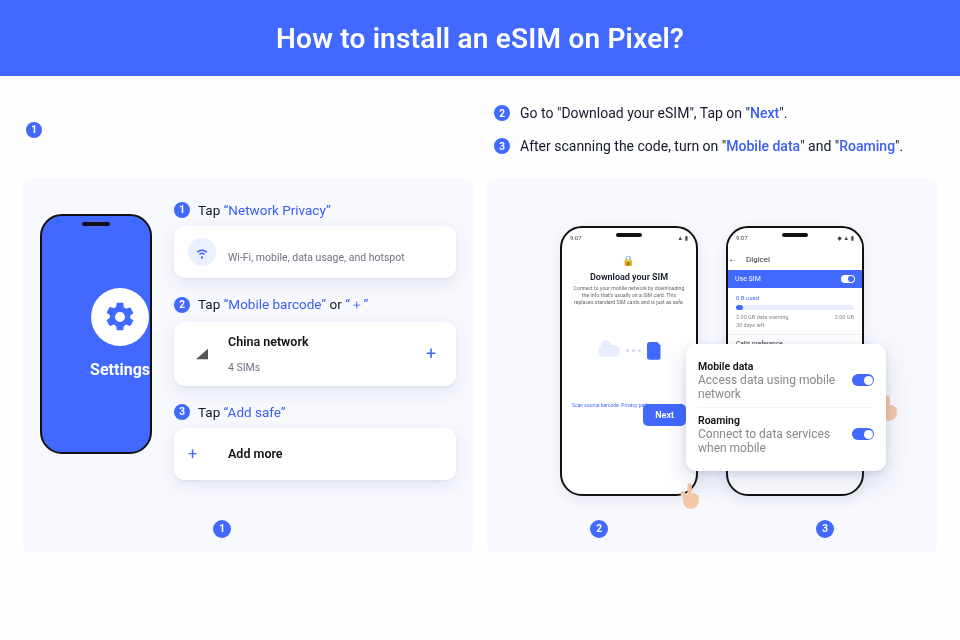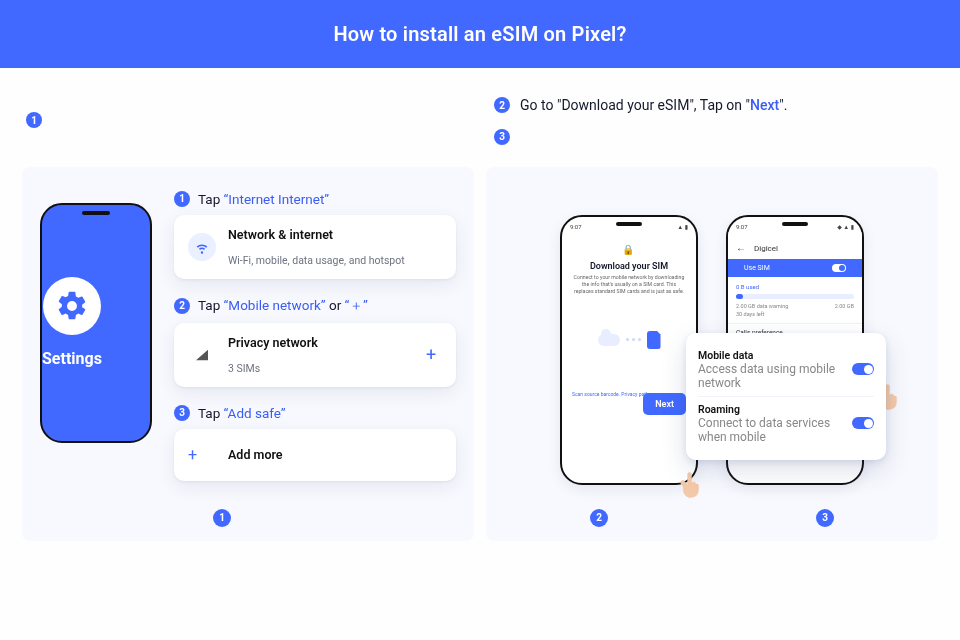--- a/index.html
+++ b/index.html
@@ -7,33 +7,33 @@
     --blue2:#3a5df5;
     --txt:#14182b;
     --muted:#6e7281;
     --panel:#f3f5ff;
     --panel2:#f8f9fe;
     --card:#ffffff;
     --page:#fefefe;
   }
   *{box-sizing:border-box;font-family:"Segoe UI",Roboto,Arial,sans-serif;-webkit-font-smoothing:antialiased}
   body{margin:0;background:var(--page);color:var(--txt);width:960px;height:640px;overflow:hidden}
-  .hero{background:var(--blue);color:#fff;height:68px;display:flex;align-items:center;justify-content:center;font-size:20px;font-weight:600;letter-spacing:.2px}
+  .hero{background:var(--blue);color:#fff;height:76px;display:flex;align-items:center;justify-content:center;font-size:28px;font-weight:600;letter-spacing:.2px}
   .wrap{padding:0 22px}
   .intro{display:flex;gap:28px;padding:28px 4px 10px 4px;font-size:14px}
   .intro .col{flex:1;display:flex;flex-direction:column;justify-content:center;gap:14px}
   .step-line{display:flex;align-items:center;gap:10px;line-height:1.35}
   .badge{width:16px;height:16px;border-radius:50%;background:var(--blue);color:#fff;font-size:10px;font-weight:700;display:inline-flex;align-items:center;justify-content:center;flex:none}
   .link{color:var(--blue2);font-weight:500}
   .panels{display:flex;gap:12px;margin-top:12px}
   .panel{flex:1;background:var(--panel2);border-radius:8px;padding:24px 18px 20px 18px;position:relative}
 
   
   .left-grid{display:flex;gap:22px;align-items:flex-start}
-  .phone-outline{width:112px;height:240px;border:2.5px solid #111;border-radius:22px;display:flex;flex-direction:column;align-items:flex-start;justify-content:center;gap:14px;margin-top:12px;position:relative}
+  .phone-outline{width:112px;height:240px;border:2.5px solid #111;border-radius:22px;display:flex;flex-direction:column;align-items:flex-end;justify-content:center;gap:14px;margin-top:12px;position:relative}
   .phone-outline::before{content:"";position:absolute;top:6px;left:50%;transform:translateX(-50%);width:28px;height:4px;border-radius:3px;background:#111}
   .gear-circle{width:58px;height:58px;border-radius:50%;background:var(--blue);display:flex;align-items:center;justify-content:center}
   .gear-circle svg{width:34px;height:34px;fill:#fff}
   .left-steps{flex:1;min-width:0}
   .ls{margin-bottom:18px}
   .ls .head{display:flex;align-items:center;gap:8px;font-size:13.5px;margin-bottom:8px}
   .ls .head .q{color:var(--blue2)}
   .card{background:var(--card);border-radius:10px;box-shadow:0 6px 18px rgba(40,60,120,.09),0 1px 3px rgba(40,60,120,.08);padding:12px 14px;display:flex;align-items:center;gap:12px}
   .card .ic{width:28px;height:28px;border-radius:50%;background:#eaf0ff;color:var(--blue);display:flex;align-items:center;justify-content:center;flex:none}
   .card .ic.flat{background:transparent;border-radius:0}
@@ -54,24 +54,24 @@
   .cloud{width:22px;height:12px;border-radius:8px;background:#e8edff;position:relative}
   .cloud::before{content:"";position:absolute;width:10px;height:10px;border-radius:50%;background:#e8edff;top:-5px;left:3px}
   .simcard{width:14px;height:18px;border-radius:3px;background:var(--blue);clip-path:polygon(0 0,75% 0,100% 20%,100% 100%,0 100%)}
   .dots{display:flex;gap:3px}
   .dots span{width:3px;height:3px;border-radius:50%;background:#cfd7f8}
   .scan-line{font-size:5px;color:var(--blue);align-self:flex-start;margin-top:8px}
   .next-btn{align-self:flex-end;background:var(--blue);color:#fff;font-size:9px;font-weight:600;border-radius:5px;padding:6px 12px;margin-top:-4px}
   .finger{position:absolute;width:28px;height:28px}
   .finger svg{width:100%;height:100%}
 
-  .p3-top{background:#fff;padding:4px 8px 0 8px}
+  .p3-top{background:#fff;padding:4px 8px 0 0}
   .p3-top .back{font-size:10px;color:#333}
   .p3-title{font-size:8px;color:#333;margin-left:4px}
-  .p3-bar{background:var(--blue);color:#fff;font-size:7px;padding:5px 16px;display:flex;justify-content:space-between;align-items:flex-end;margin-top:4px}
+  .p3-bar{background:var(--blue);color:#fff;font-size:7px;padding:5px 7px;display:flex;justify-content:space-between;align-items:flex-end;margin-top:4px}
   .toggle{width:14px;height:8px;border-radius:5px;background:#fff;position:relative}
   .toggle::after{content:"";position:absolute;right:1px;top:1px;width:6px;height:6px;border-radius:50%;background:var(--blue)}
   .p3-sec{padding:6px 8px;font-size:6px;color:#555}
   .p3-sec .hl{color:var(--blue);font-size:6px}
   .p3-sec .row{display:flex;justify-content:space-between;font-size:5.5px;color:#888;margin-top:2px}
   .p3-item{padding:5px 8px;font-size:6.5px;color:#333;border-top:1px solid #f1f2f6}
   .p3-item .s{font-size:5px;color:#999;display:block}
 
   .float-card{position:absolute;left:-40px;top:118px;width:200px;background:#fff;border-radius:10px;box-shadow:0 10px 26px rgba(40,60,120,.16),0 2px 6px rgba(40,60,120,.12);padding:10px 12px;z-index:5}
   .fc-row{display:flex;align-items:center;justify-content:space-between;padding:6px 0}
@@ -103,20 +103,23 @@
     </div>
     <div class="col">
       <div class="step-line">
         <span class="badge">2</span>
         <span>
           <span>Go to "Download your eSIM", Tap on "</span><span class="link">Next</span><span>".</span>
         </span>
       </div>
       <div class="step-line">
         <span class="badge">3</span>
+        <span>
+          <span>After scanning the code, turn on "</span><span class="link">Mobile data</span><span>" and "</span><span class="link">Roaming</span><span>".</span>
+        </span>
       </div>
     </div>
   </div>
 
   <div class="panels">
 
     <div class="panel" style="padding-bottom:56px">
       <div class="left-grid">
         <div class="phone-outline blue">
           <div class="gear-wrap">
@@ -126,49 +129,48 @@
                 </svg>
             </div>
             <div class="settings-txt">Settings</div>
           </div>
         </div>
 
         <div class="left-steps">
           <div class="ls">
             <div class="head">
               <span class="badge">1</span>
-              <span><span>Tap </span><span class="q">“Internet Internet”</span></span>
+              <span><span>Tap </span><span class="q">“Network Privacy”</span></span>
             </div>
             <div class="card">
               <div class="ic">
                 <svg width="16" height="16" viewBox="0 0 24 24" fill="currentColor">
                     <path d="M12 18.5a1.8 1.8 0 1 0 1.8 1.8A1.8 1.8 0 0 0 12 18.5Zm-4.6-3.7 1.7 1.7a4.1 4.1 0 0 1 5.8 0l1.7-1.7a6.5 6.5 0 0 0-9.2 0Zm-3.4-3.4 1.7 1.7a8.9 8.9 0 0 1 12.6 0l1.7-1.7a11.3 11.3 0 0 0-16 0Z"></path>
                   </svg>
               </div>
               <div>
-                <div class="title">Network &amp; internet</div>
                 <div class="sub">Wi-Fi, mobile, data usage, and hotspot</div>
               </div>
             </div>
           </div>
 
           <div class="ls">
             <div class="head">
               <span class="badge">2</span>
-              <span><span>Tap </span><span class="q">“Mobile network”</span><span> or </span><span class="q">“＋”</span></span>
+              <span><span>Tap </span><span class="q">“Mobile barcode”</span><span> or </span><span class="q">“＋”</span></span>
             </div>
             <div class="card">
               <div class="ic flat" style="color:#555">
                 <svg width="16" height="16" viewBox="0 0 24 24" fill="currentColor">
                     <path d="M3 20 21 20 21 4Z"></path>
                   </svg>
               </div>
               <div>
-                <div class="title">Privacy network</div>
-                <div class="sub">3 SIMs</div>
+                <div class="title">China network</div>
+                <div class="sub">4 SIMs</div>
               </div>
               <div class="plus">+</div>
             </div>
           </div>
 
           <div class="ls" style="margin-bottom:0">
             <div class="head">
               <span class="badge">3</span>
               <span><span>Tap </span><span class="q">“Add safe”</span></span>
             </div>

